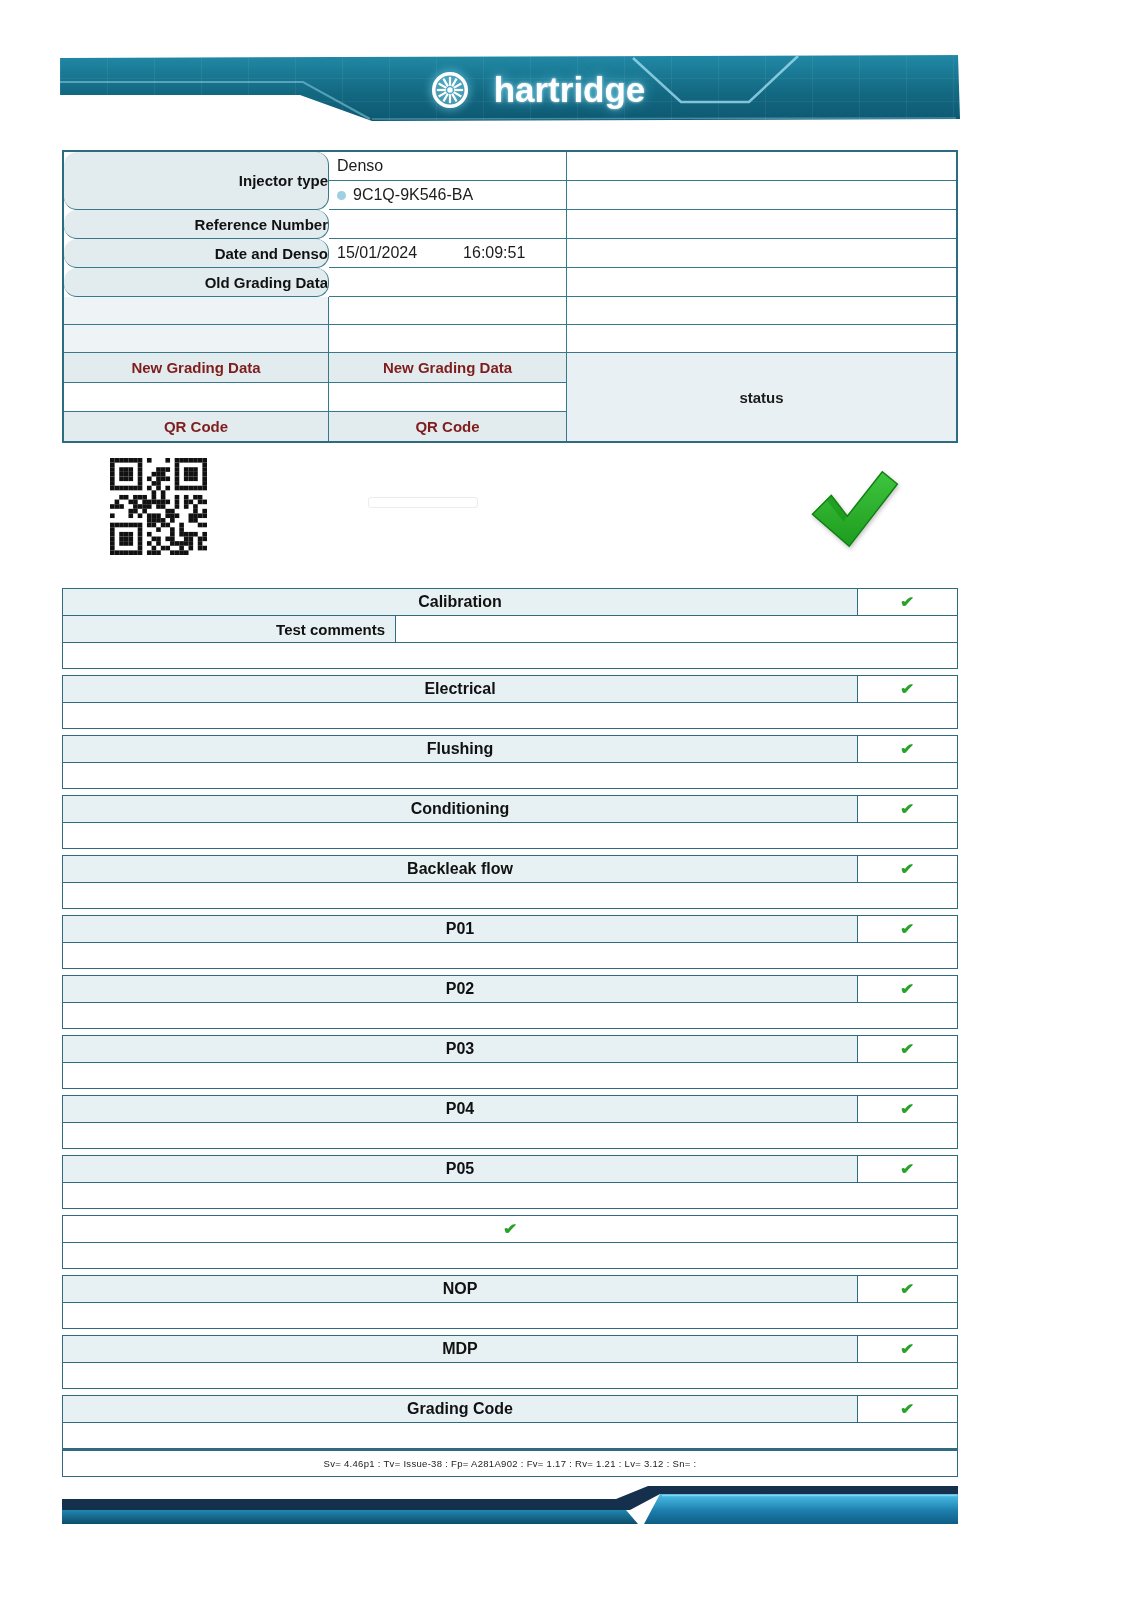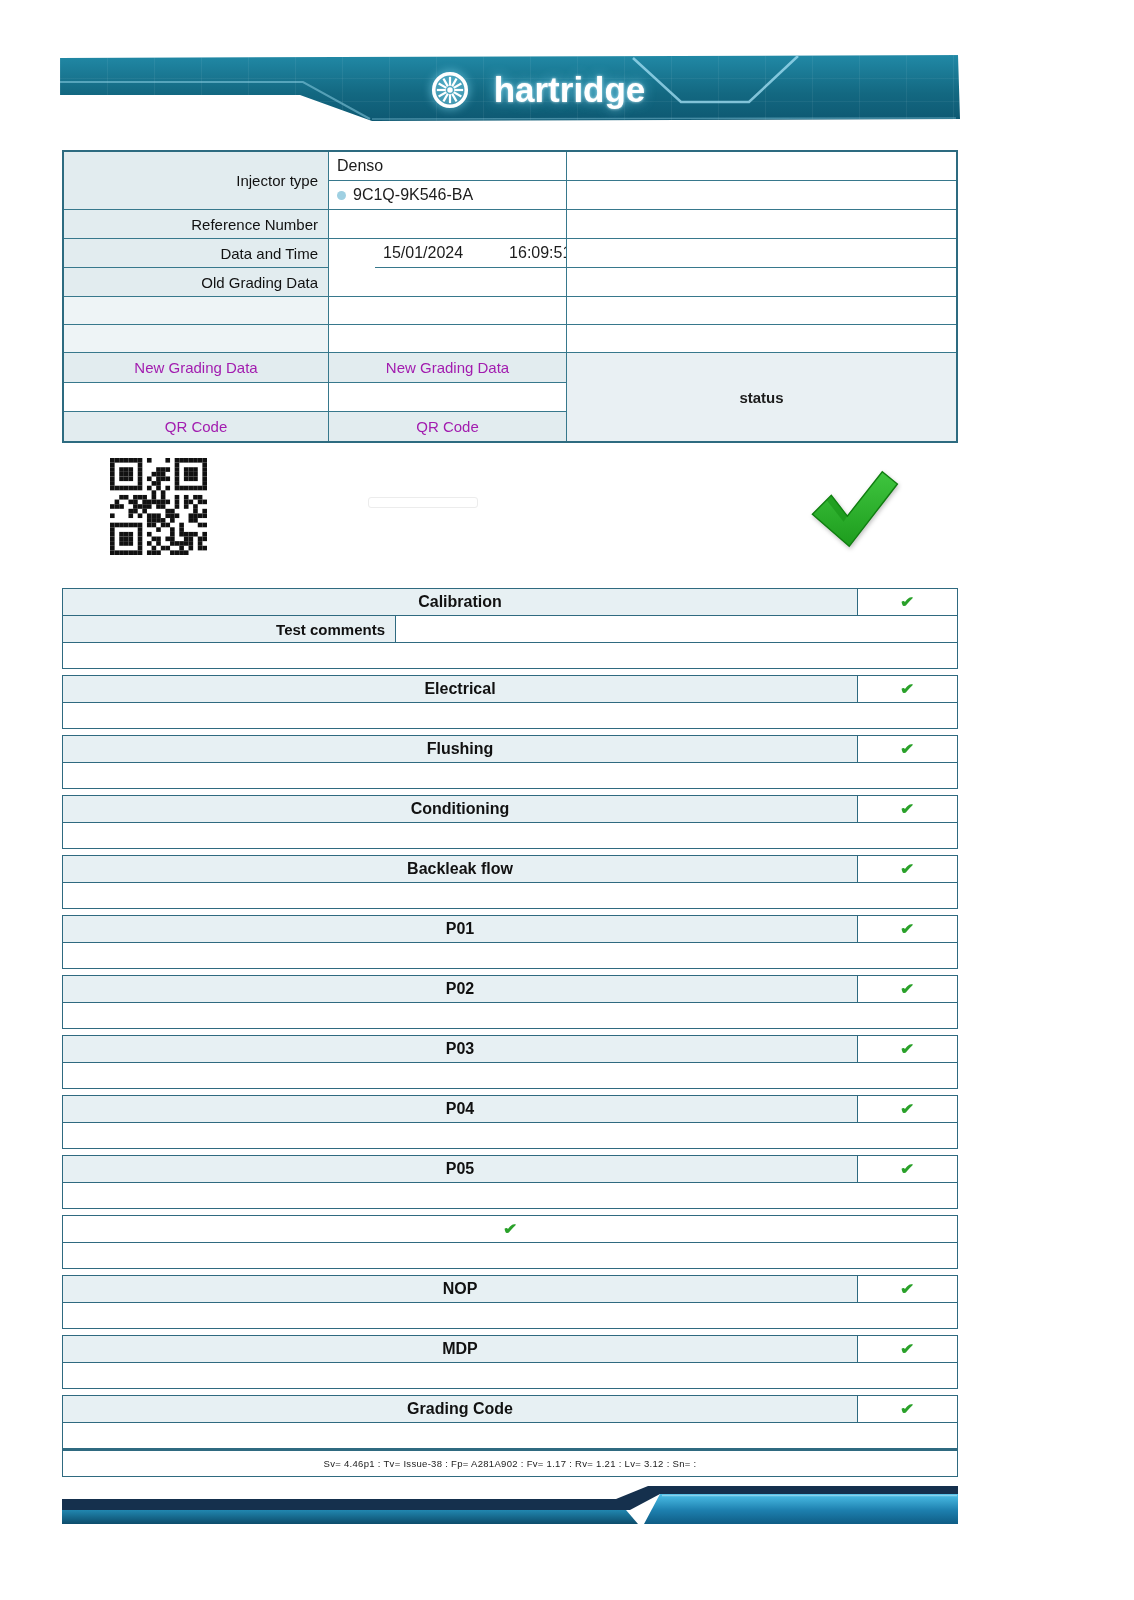--- a/index.html
+++ b/index.html
@@ -22,22 +22,22 @@
 
   
   .info-table{position:absolute;left:62px;top:150px;width:896px;display:grid;
     grid-template-columns:265px 238px auto;
     grid-template-rows:29px 29px 29px 29px 29px 28px 28px 30px 29px 29px;
     border:2px solid #2d6b80;box-sizing:border-box;background:#fff;}
   .cell{border-right:1px solid #37788c;border-bottom:1px solid #37788c;display:flex;
         align-items:center;font-size:15px;box-sizing:border-box;overflow:hidden;}
   .lastcol{border-right:none;}
   .nb{border-bottom:none;}
-  .lbl{background:#e2ecef;font-weight:normal;justify-content:flex-end;padding-right:10px;color:#111;}
-  .lbl-c{background:#e2ecef;font-weight:normal;justify-content:center;color:#a21caf;text-align:center;}
+  .lbl{background:#e2ecef;font-weight:bold;justify-content:flex-end;color:#111;border-radius:13px;}
+  .lbl-c{background:#e2ecef;font-weight:bold;justify-content:center;color:#7f1d1d;text-align:center;}
   .val{background:#fff;padding-left:8px;font-size:16px;}
   .soft{background:#eef4f6;}
   .status-cell{background:#e9f0f3;justify-content:center;font-weight:bold;font-size:15px;}
   .dot{width:9px;height:9px;border-radius:50%;background:#9fd0e2;margin-right:7px;flex:0 0 auto;}
   .dt{display:flex;gap:46px;}
 
   
   .qr{position:absolute;left:110px;top:458px;width:97px;height:97px;}
   .faint-line{position:absolute;left:368px;top:497px;width:108px;height:9px;
               border:1px solid #ececec;border-radius:3px;}
@@ -108,22 +108,22 @@
     <div class="cell val" style="grid-row:2;grid-column:2;">
         <span class="dot"></span>
         <span>9C1Q-9K546-BA</span>
       </div>
     <div class="cell lastcol" style="grid-row:2;grid-column:3;"></div>
 
     <div class="cell lbl" style="grid-row:3;grid-column:1;">Reference Number</div>
     <div class="cell val" style="grid-row:3;grid-column:2;"></div>
     <div class="cell lastcol" style="grid-row:3;grid-column:3;"></div>
 
-    <div class="cell lbl" style="grid-row:4;grid-column:1;">Data and Time</div>
-    <div class="cell val dt" style="grid-row:4;grid-column:2;margin-left:46px;">
+    <div class="cell lbl" style="grid-row:4;grid-column:1;">Date and Denso</div>
+    <div class="cell val dt" style="grid-row:4;grid-column:2;">
         <span>15/01/2024</span>
         <span>16:09:51</span>
       </div>
     <div class="cell lastcol" style="grid-row:4;grid-column:3;"></div>
 
     <div class="cell lbl" style="grid-row:5;grid-column:1;">Old Grading Data</div>
     <div class="cell val" style="grid-row:5;grid-column:2;"></div>
     <div class="cell lastcol" style="grid-row:5;grid-column:3;"></div>
 
     <div class="cell soft" style="grid-row:6;grid-column:1;"></div>

